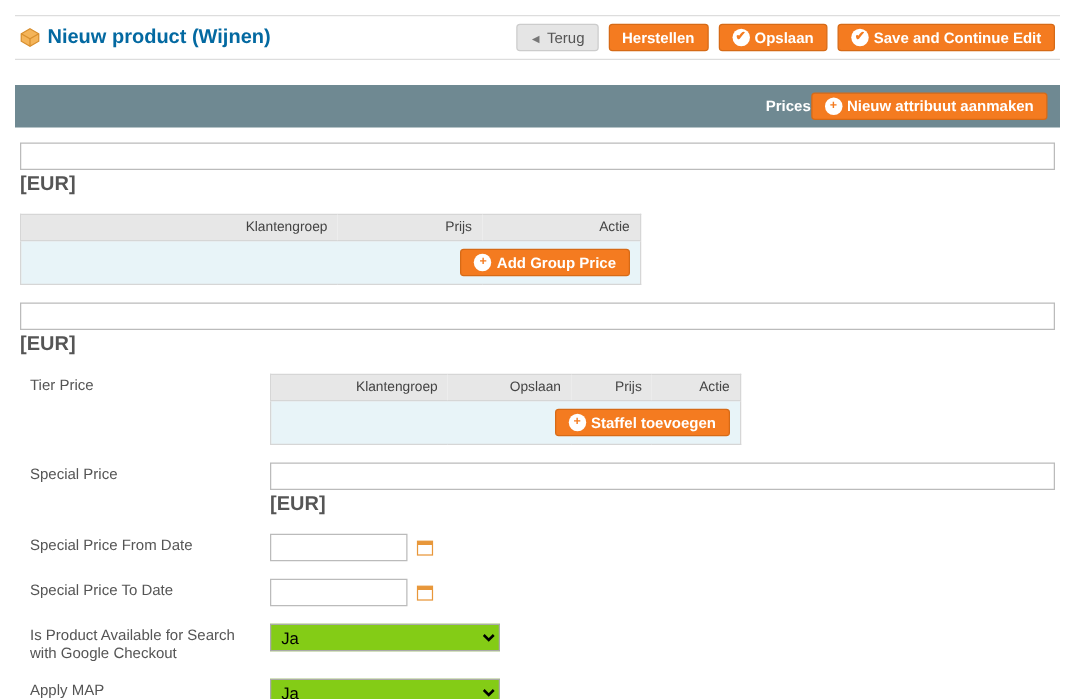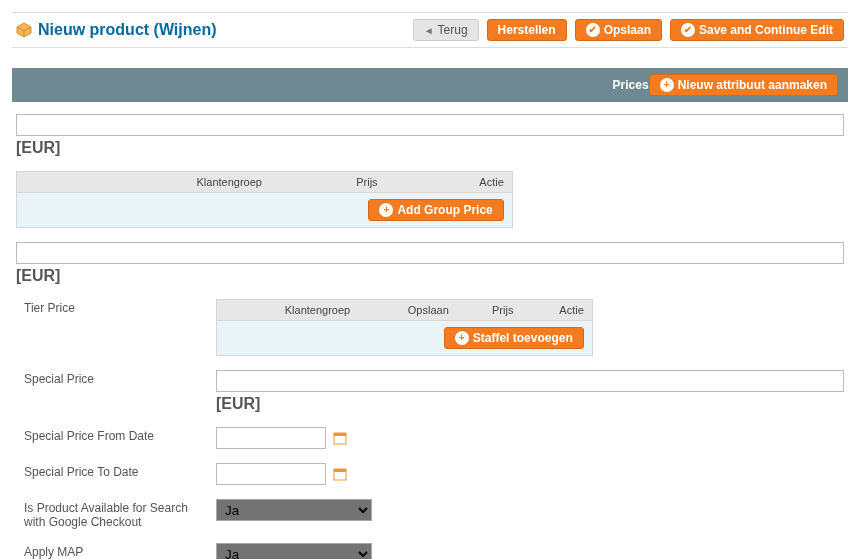--- a/index.html
+++ b/index.html
@@ -84,24 +84,24 @@
   }
   .req { color: #d40000; }
   .form-control { flex: 1; }
   .text-input {
     width: 100%;
     height: 22px;
     border: 1px solid #bbb;
     padding: 2px 4px;
   }
   .select-input {
-    width: 156px;
+    width: 184px;
     height: 22px;
     border: 1px solid #aaa;
-    background: #737373;
+    background: #84cc16;
     padding: 0 4px;
   }
   .short-input {
     width: 110px;
     height: 22px;
     border: 1px solid #bbb;
     padding: 2px 4px;
   }
   .currency-hint {
     margin-top: 3px;

